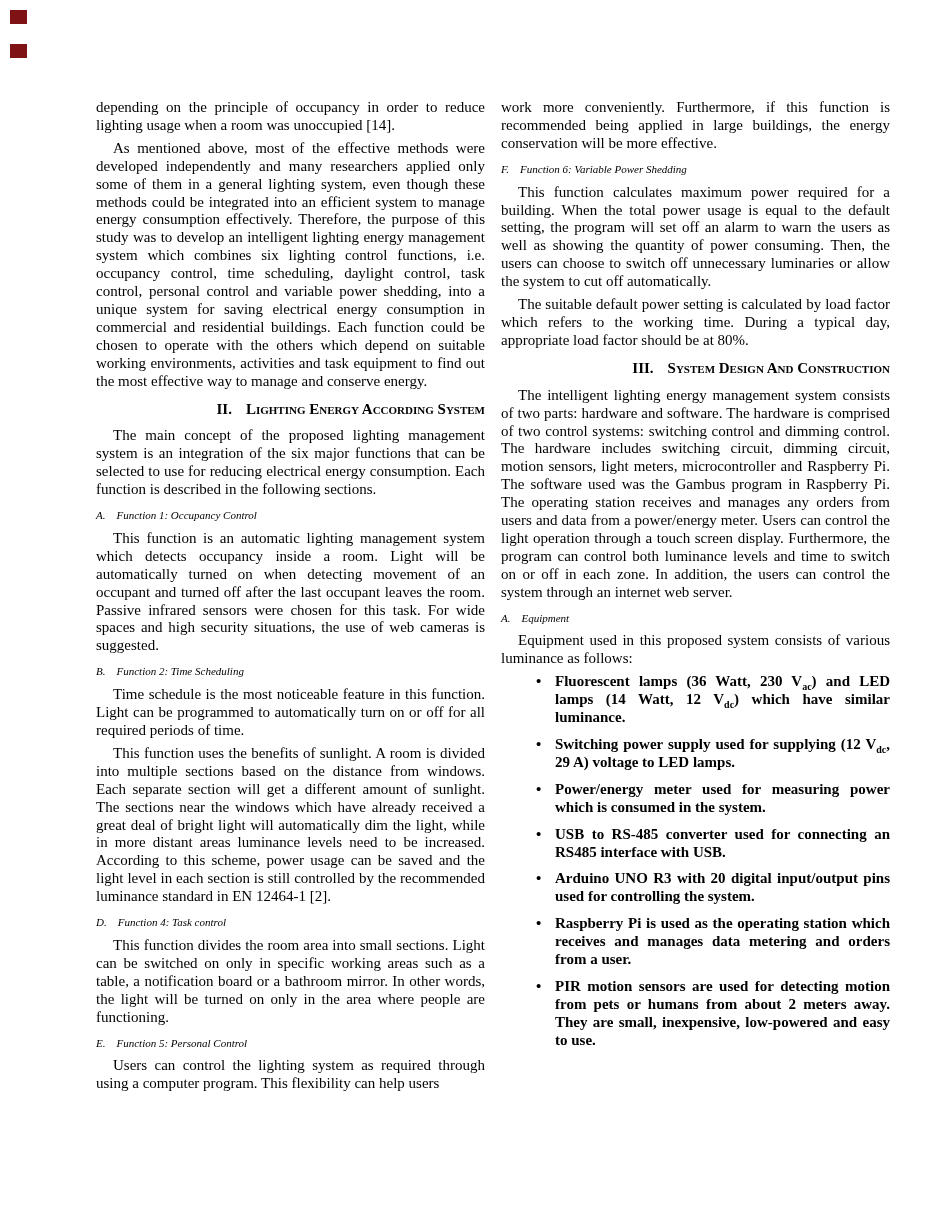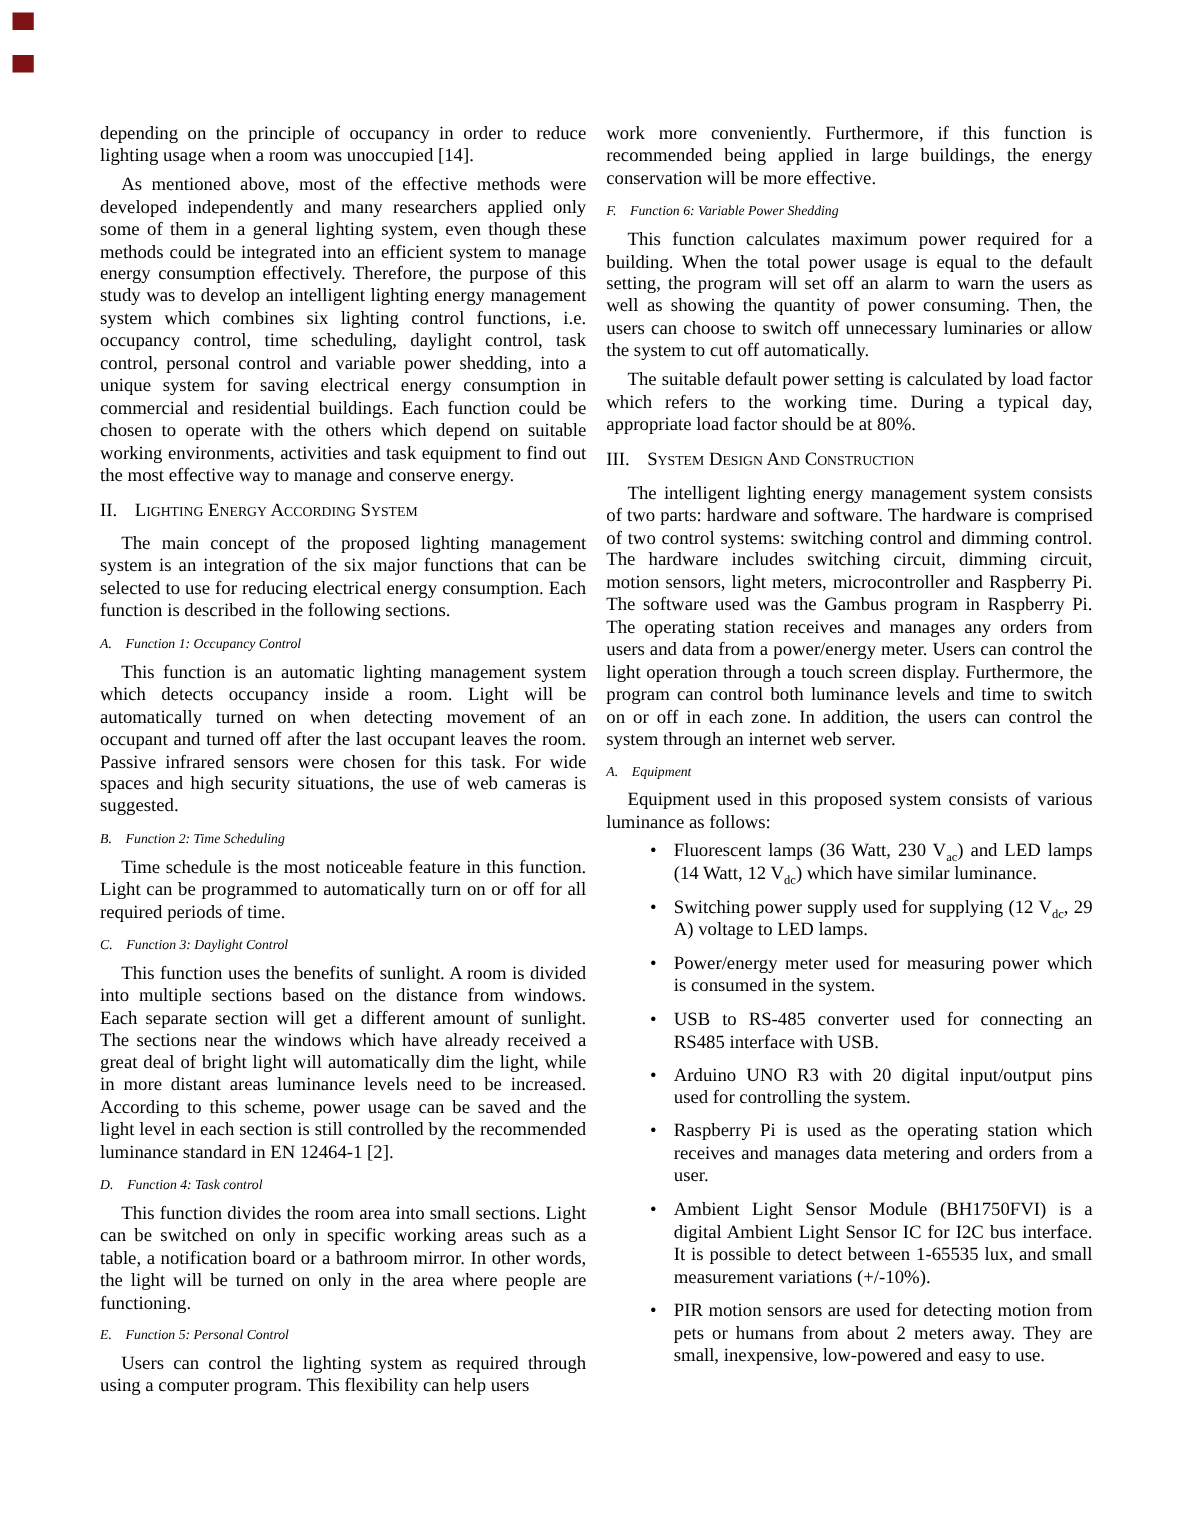--- a/index.html
+++ b/index.html
@@ -18,21 +18,21 @@
   .marker {
     position: absolute;
     width: 17px;
     height: 14px;
   }
   #marker1 { left: 10px; top: 10px; }
   #marker2 { left: 10px; top: 44px; }
 
   .content {
     position: absolute;
-    left: 80px;
+    left: 96px;
     top: 99px;
     width: 794px;
     display: flex;
     gap: 16px;
   }
   .col {
     flex: 1;
     width: 389px;
     font-size: 15px;
     line-height: 17.9px;
@@ -41,23 +41,23 @@
   p.body {
     margin: 0 0 5px 0;
   }
   p.indent {
     text-indent: 17px;
     font-family: Liberation Serif, serif;
   }
   h2.section {
     margin: 10px 0 9px 0;
     font-size: 15px;
-    font-weight: 400;
+    font-weight: 700;
     font-variant-caps: small-caps;
-    text-align: left;
+    text-align: right;
     line-height: 17.9px;
   }
   h2.section .sec-label {
     display: inline-block;
     margin-right: 14px;
   }
   h3.subsection {
     margin: 8px 0 5px 0;
     font-size: 11px;
     font-weight: 400;
@@ -73,20 +73,21 @@
   ul.bullets {
     margin: 2px 0 0 0;
     padding: 0;
     list-style: none;
   }
   ul.bullets li {
     position: relative;
     padding-left: 54px;
     margin: 0 0 9px 0;
     text-align: justify;
+    font-weight: bold;
   }
   ul.bullets li::before {
     content: "\2022";
     position: absolute;
     left: 35px;
     top: 0;
   }
   sub {
     font-size: 10px;
     line-height: 0;
@@ -107,21 +108,20 @@
     <h2 class="section"><span class="sec-label">II.</span><span>Lighting Energy According System</span></h2>
 
     <p class="body indent">The main concept of the proposed lighting management system is an integration of the six major functions that can be selected to use for reducing electrical energy consumption. Each function is described in the following sections.</p>
 
     <h3 class="subsection"><span class="sub-label">A.</span><span>Function 1: Occupancy Control</span></h3>
     <p class="body indent">This function is an automatic lighting management system which detects occupancy inside a room. Light will be automatically turned on when detecting movement of an occupant and turned off after the last occupant leaves the room. Passive infrared sensors were chosen for this task. For wide spaces and high security situations, the use of web cameras is suggested.</p>
 
     <h3 class="subsection"><span class="sub-label">B.</span><span>Function 2: Time Scheduling</span></h3>
     <p class="body indent">Time schedule is the most noticeable feature in this function. Light can be programmed to automatically turn on or off for all required periods of time.</p>
 
-    <h3 class="subsection"><span class="sub-label">C.</span><span>Function 3: Daylight Control</span></h3>
     <p class="body indent">This function uses the benefits of sunlight. A room is divided into multiple sections based on the distance from windows. Each separate section will get a different amount of sunlight. The sections near the windows which have already received a great deal of bright light will automatically dim the light, while in more distant areas luminance levels need to be increased. According to this scheme, power usage can be saved and the light level in each section is still controlled by the recommended luminance standard in EN 12464-1 [2].</p>
 
     <h3 class="subsection"><span class="sub-label">D.</span><span>Function 4: Task control</span></h3>
     <p class="body indent">This function divides the room area into small sections. Light can be switched on only in specific working areas such as a table, a notification board or a bathroom mirror. In other words, the light will be turned on only in the area where people are functioning.</p>
 
     <h3 class="subsection"><span class="sub-label">E.</span><span>Function 5: Personal Control</span></h3>
     <p class="body indent">Users can control the lighting system as required through using a computer program. This flexibility can help users</p>
   </div>
 
   <div class="col">
@@ -138,18 +138,17 @@
     <h3 class="subsection"><span class="sub-label">A.</span><span>Equipment</span></h3>
     <p class="body indent">Equipment used in this proposed system consists of various luminance as follows:</p>
 
     <ul class="bullets">
       <li>Fluorescent lamps (36 Watt, 230 V<sub>ac</sub>) and LED lamps (14 Watt, 12 V<sub>dc</sub>) which have similar luminance.</li>
       <li>Switching power supply used for supplying (12 V<sub>dc</sub>, 29 A) voltage to LED lamps.</li>
       <li>Power/energy meter used for measuring power which is consumed in the system.</li>
       <li>USB to RS-485 converter used for connecting an RS485 interface with USB.</li>
       <li>Arduino UNO R3 with 20 digital input/output pins used for controlling the system.</li>
       <li>Raspberry Pi is used as the operating station which receives and manages data metering and orders from a user.</li>
-      <li>Ambient Light Sensor Module (BH1750FVI) is a digital Ambient Light Sensor IC for I2C bus interface. It is possible to detect between 1-65535 lux, and small measurement variations (+/-10%).</li>
       <li>PIR motion sensors are used for detecting motion from pets or humans from about 2 meters away. They are small, inexpensive, low-powered and easy to use.</li>
     </ul>
   </div>
 
 </div>
 
 </body></html>

